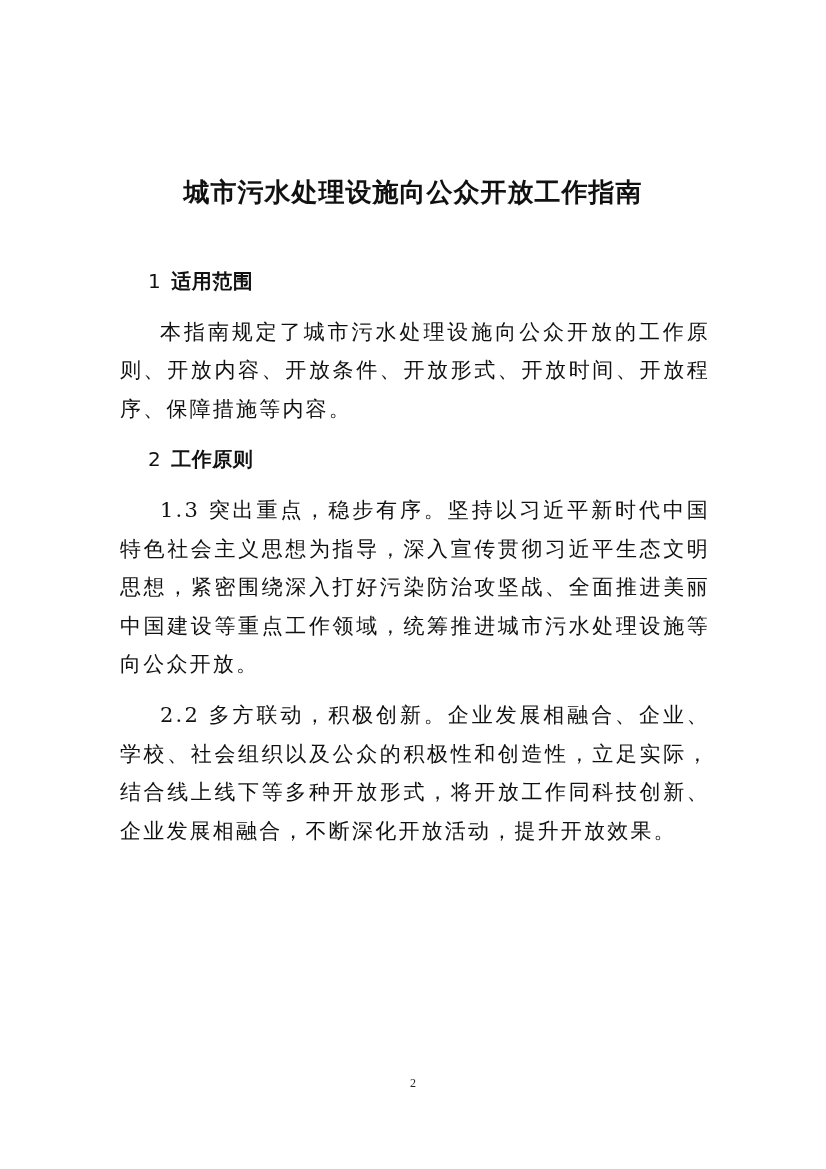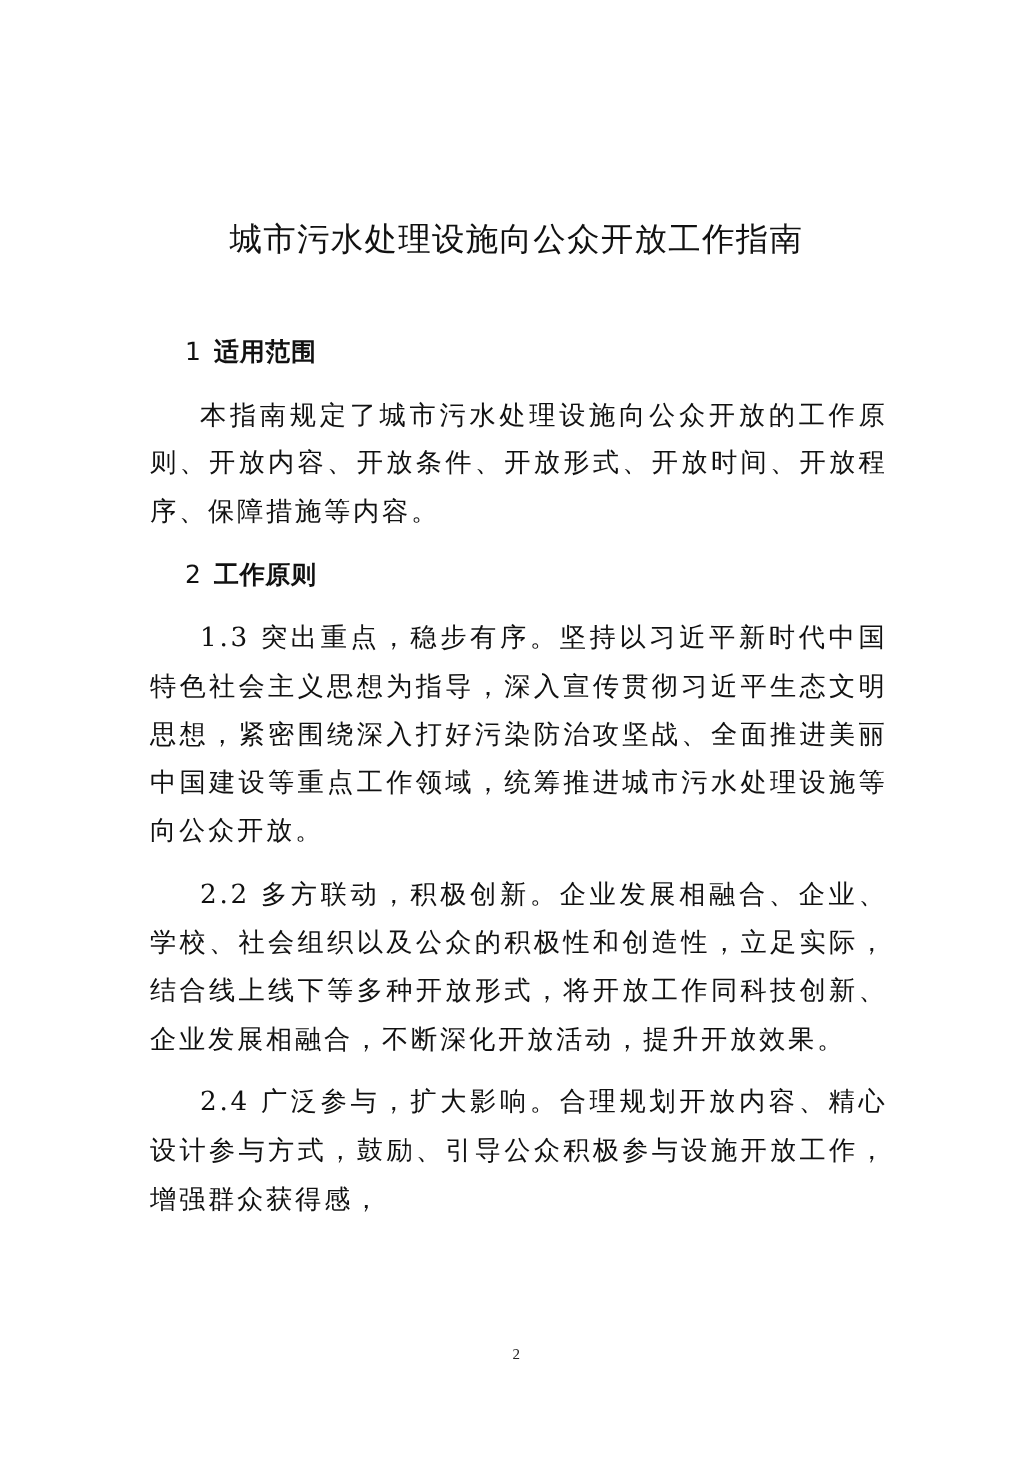--- a/index.html
+++ b/index.html
@@ -22,21 +22,21 @@
       background: #ffffff;
     }
     .title {
       position: absolute;
       left: 0;
       top: 174px;
       width: 826px;
       text-align: center;
       font-family: "DejaVu Sans", "Liberation Sans", sans-serif;
       font-size: 26px;
-      font-weight: normal;
+      font-weight: bold;
       letter-spacing: 1px;
       line-height: 36px;
       color: #111;
     }
     .body {
       position: absolute;
       left: 108px;
       top: 262px;
       width: 614px;
       font-family: "DejaVu Serif", "Liberation Serif", serif;
@@ -89,19 +89,18 @@
     <div class="heading">
       <span class="num">1</span><span>适用范围</span>
     </div>
     <p class="para">本指南规定了城市污水处理设施向公众开放的工作原则、开放内容、开放条件、开放形式、开放时间、开放程序、保障措施等内容。</p>
 
     <div class="heading">
       <span class="num">2</span><span>工作原则</span>
     </div>
     <p class="para"><span class="sub-num">1.3</span><span>突出重点，稳步有序。坚持以习近平新时代中国特色社会主义思想为指导，深入宣传贯彻习近平生态文明思想，紧密围绕深入打好污染防治攻坚战、全面推进美丽中国建设等重点工作领域，统筹推进城市污水处理设施等向公众开放。</span></p>
     <p class="para"><span class="sub-num">2.2</span><span>多方联动，积极创新。企业发展相融合、企业、学校、社会组织以及公众的积极性和创造性，立足实际，结合线上线下等多种开放形式，将开放工作同科技创新、企业发展相融合，不断深化开放活动，提升开放效果。</span></p>
-    <p class="para"><span class="sub-num">2.4</span><span>广泛参与，扩大影响。合理规划开放内容、精心设计参与方式，鼓励、引导公众积极参与设施开放工作，增强群众获得感，</span></p>
 
   </div>
 
   <div class="page-number">2</div>
 
 </div>
 
 </body></html>

